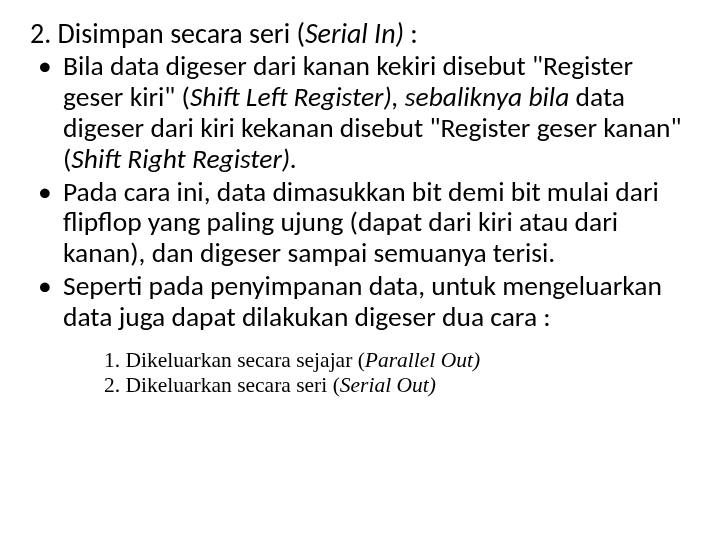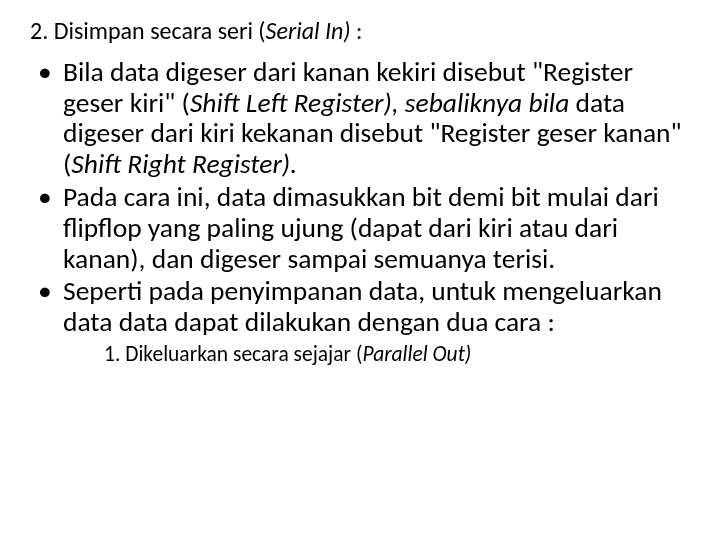--- a/index.html
+++ b/index.html
@@ -6,22 +6,22 @@
   body {
     width: 720px;
     height: 540px;
     background: #ffffff;
     font-family: Calibri, "Segoe UI", Arial, sans-serif;
     color: #000000;
     padding: 18px 30px 0 30px;
     line-height: 1.12;
   }
   .heading {
-    font-size: 24px;
-    margin-bottom: 12px;
+    font-size: 28px;
+    margin-bottom: 2px;
   }
   .bullet-list {
     list-style: none;
     padding-left: 0;
   }
   .bullet-item {
     font-size: 27.5px;
     padding-left: 33px;
     position: relative;
     margin-bottom: 2px;
@@ -30,21 +30,22 @@
     content: "•";
     position: absolute;
     left: 8px;
     top: 0;
     font-size: 27.5px;
   }
   .italic { font-style: italic; }
   .sub-list {
     list-style: none;
     padding-left: 74px;
-    margin-top: 4px;
+    margin-top: 15px;
+    font-family: Liberation Serif, serif;
   }
   .sub-item {
     font-size: 21.5px;
     line-height: 1.18;
   }
 </style>
 </head>
 <body>
 
 <div class="heading">
@@ -52,21 +53,24 @@
 </div>
 
 <ul class="bullet-list">
   <li class="bullet-item">
     <span>Bila data digeser dari kanan kekiri disebut "Register geser kiri" (</span><span class="italic">Shift Left Register), sebaliknya bila </span><span>data digeser dari kiri kekanan disebut "Register geser kanan" (</span><span class="italic">Shift Right Register).</span>
   </li>
   <li class="bullet-item">
     <span>Pada cara ini, data dimasukkan bit demi bit mulai dari flipflop yang paling ujung (dapat dari kiri atau dari kanan), dan digeser sampai semuanya terisi.</span>
   </li>
   <li class="bullet-item">
-    <span>Seperti pada penyimpanan data, untuk mengeluarkan data data dapat dilakukan dengan dua cara :</span>
+    <span>Seperti pada penyimpanan data, untuk mengeluarkan data juga dapat dilakukan digeser dua cara :</span>
   </li>
 </ul>
 
 <ol class="sub-list">
   <li class="sub-item">
     <span>1. Dikeluarkan secara sejajar (</span><span class="italic">Parallel Out)</span>
   </li>
+  <li class="sub-item">
+    <span>2. Dikeluarkan secara seri (</span><span class="italic">Serial Out)</span>
+  </li>
 </ol>
 
 </body></html>

